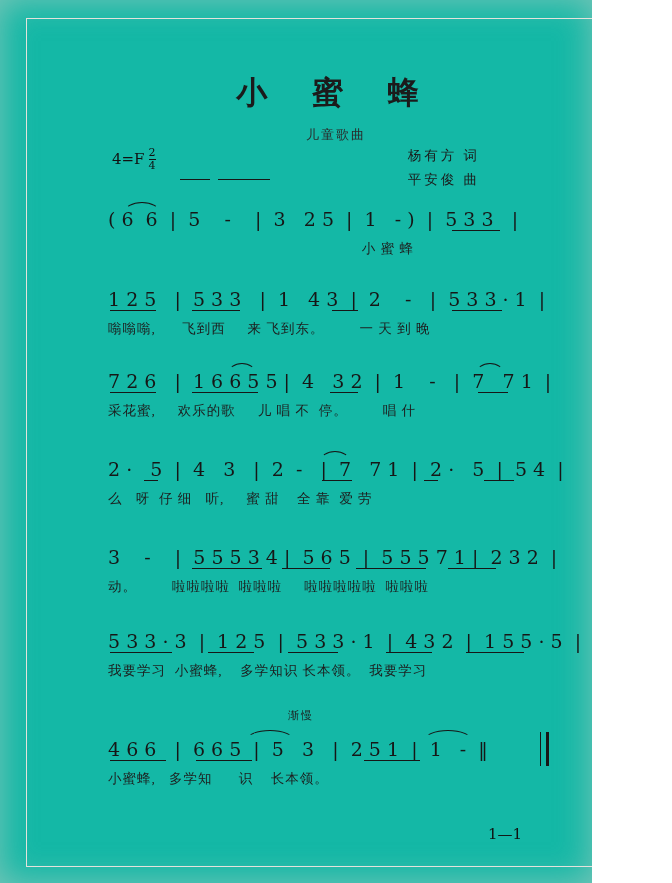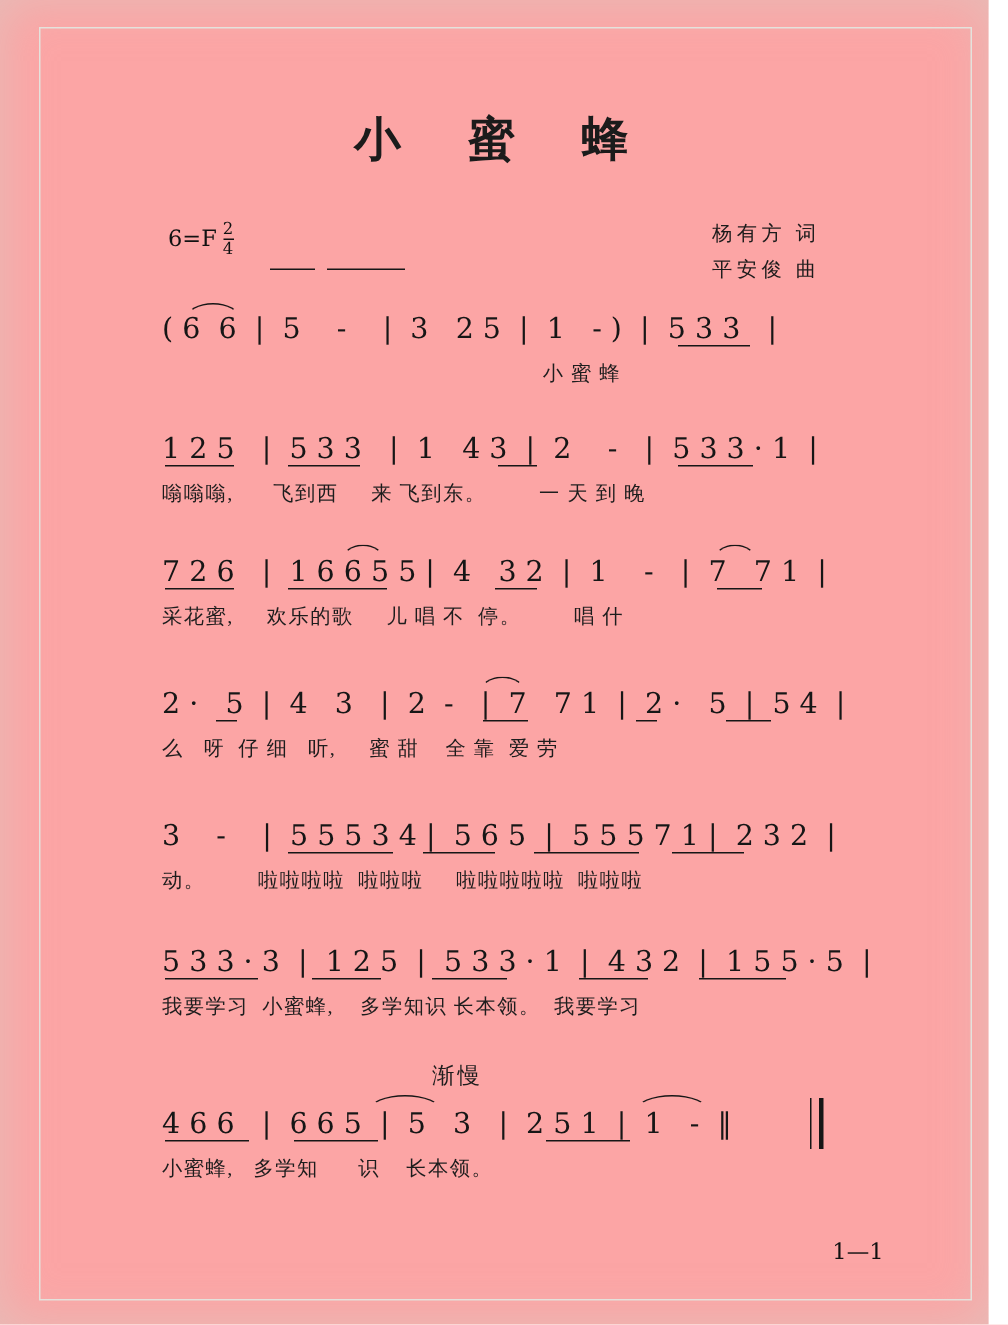--- a/index.html
+++ b/index.html
@@ -5,23 +5,23 @@
   html, body {
     margin: 0;
     padding: 0;
     background: #ffffff;
   }
   body {
     font-family: "Liberation Serif", serif;
   }
   .page {
     position: relative;
-    width: 659px;
+    width: 592px;
     height: 883px;
-    background: #fca5a5;
+    background: #14b8a6;
     overflow: hidden;
   }
   
   .page::before {
     content: "";
     position: absolute;
     inset: 0;
     box-shadow: inset 0 0 34px rgba(210, 210, 200, 0.55);
     pointer-events: none;
   }
@@ -118,21 +118,21 @@
   .pickup {
     position: absolute;
     font-family: "DejaVu Serif", serif;
     font-size: 14px;
     color: #161616;
     white-space: pre;
     letter-spacing: 1px;
   }
   .tempo-mark {
     position: absolute;
-    font-size: 15px;
+    font-size: 11px;
     color: #1d1d1d;
     letter-spacing: 2px;
   }
   .pagenum {
     position: absolute;
     right: 70px;
     bottom: 40px;
     font-size: 15px;
     font-weight: 400;
     color: #111;
@@ -164,23 +164,24 @@
     background: #161616;
   }
 </style>
 </head>
 <body>
 
 <div class="page">
   <div class="sheet"></div>
 
   <div class="title">小 蜜 蜂</div>
+  <div class="subtitle">儿童歌曲</div>
 
   <div class="key-sig">
-    <span>6=F</span><span class="meter"><span class="num">2</span><span class="den">4</span></span>
+    <span>4=F</span><span class="meter"><span class="num">2</span><span class="den">4</span></span>
   </div>
 
   <div class="credits">
     <div>杨有方 词</div>
     <div>平安俊 曲</div>
   </div>
 
   <div class="beam" style="left:180px; top:179px; width:30px;"></div>
   <div class="beam" style="left:218px; top:179px; width:52px;"></div>
 

